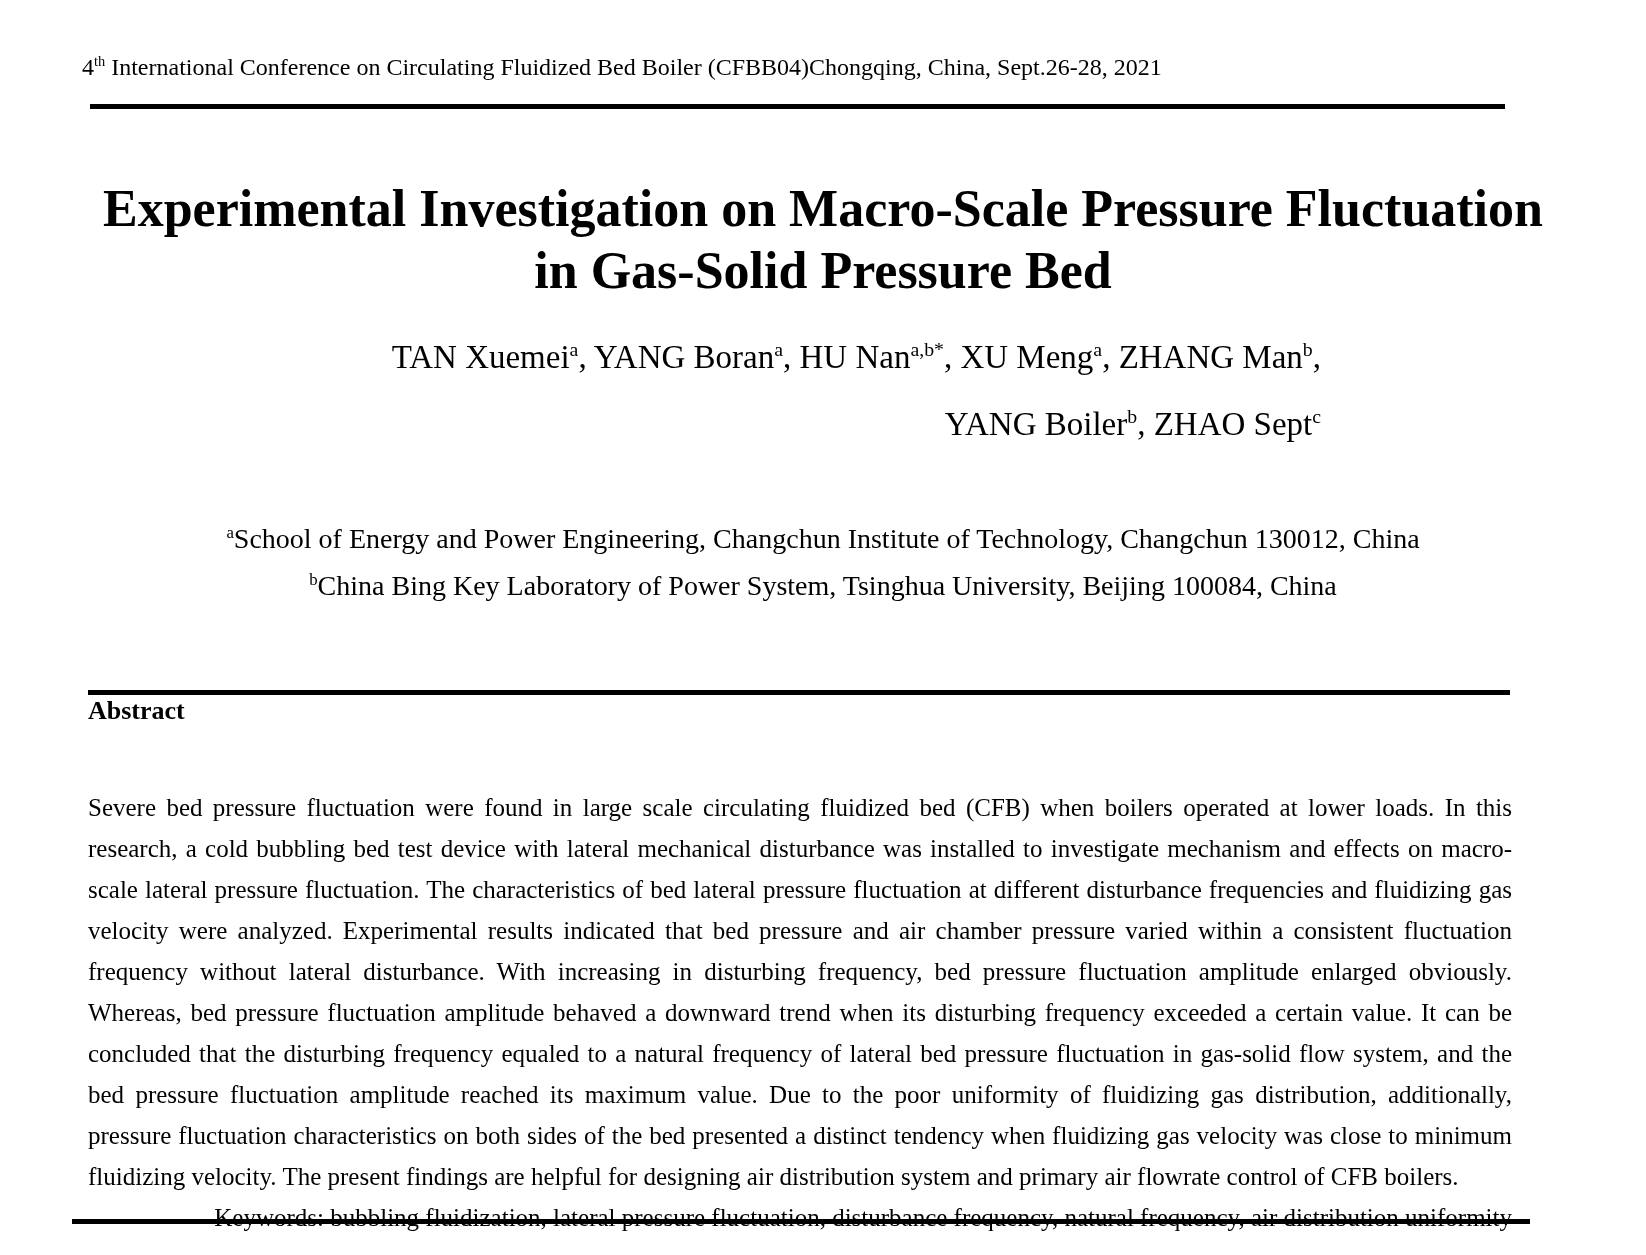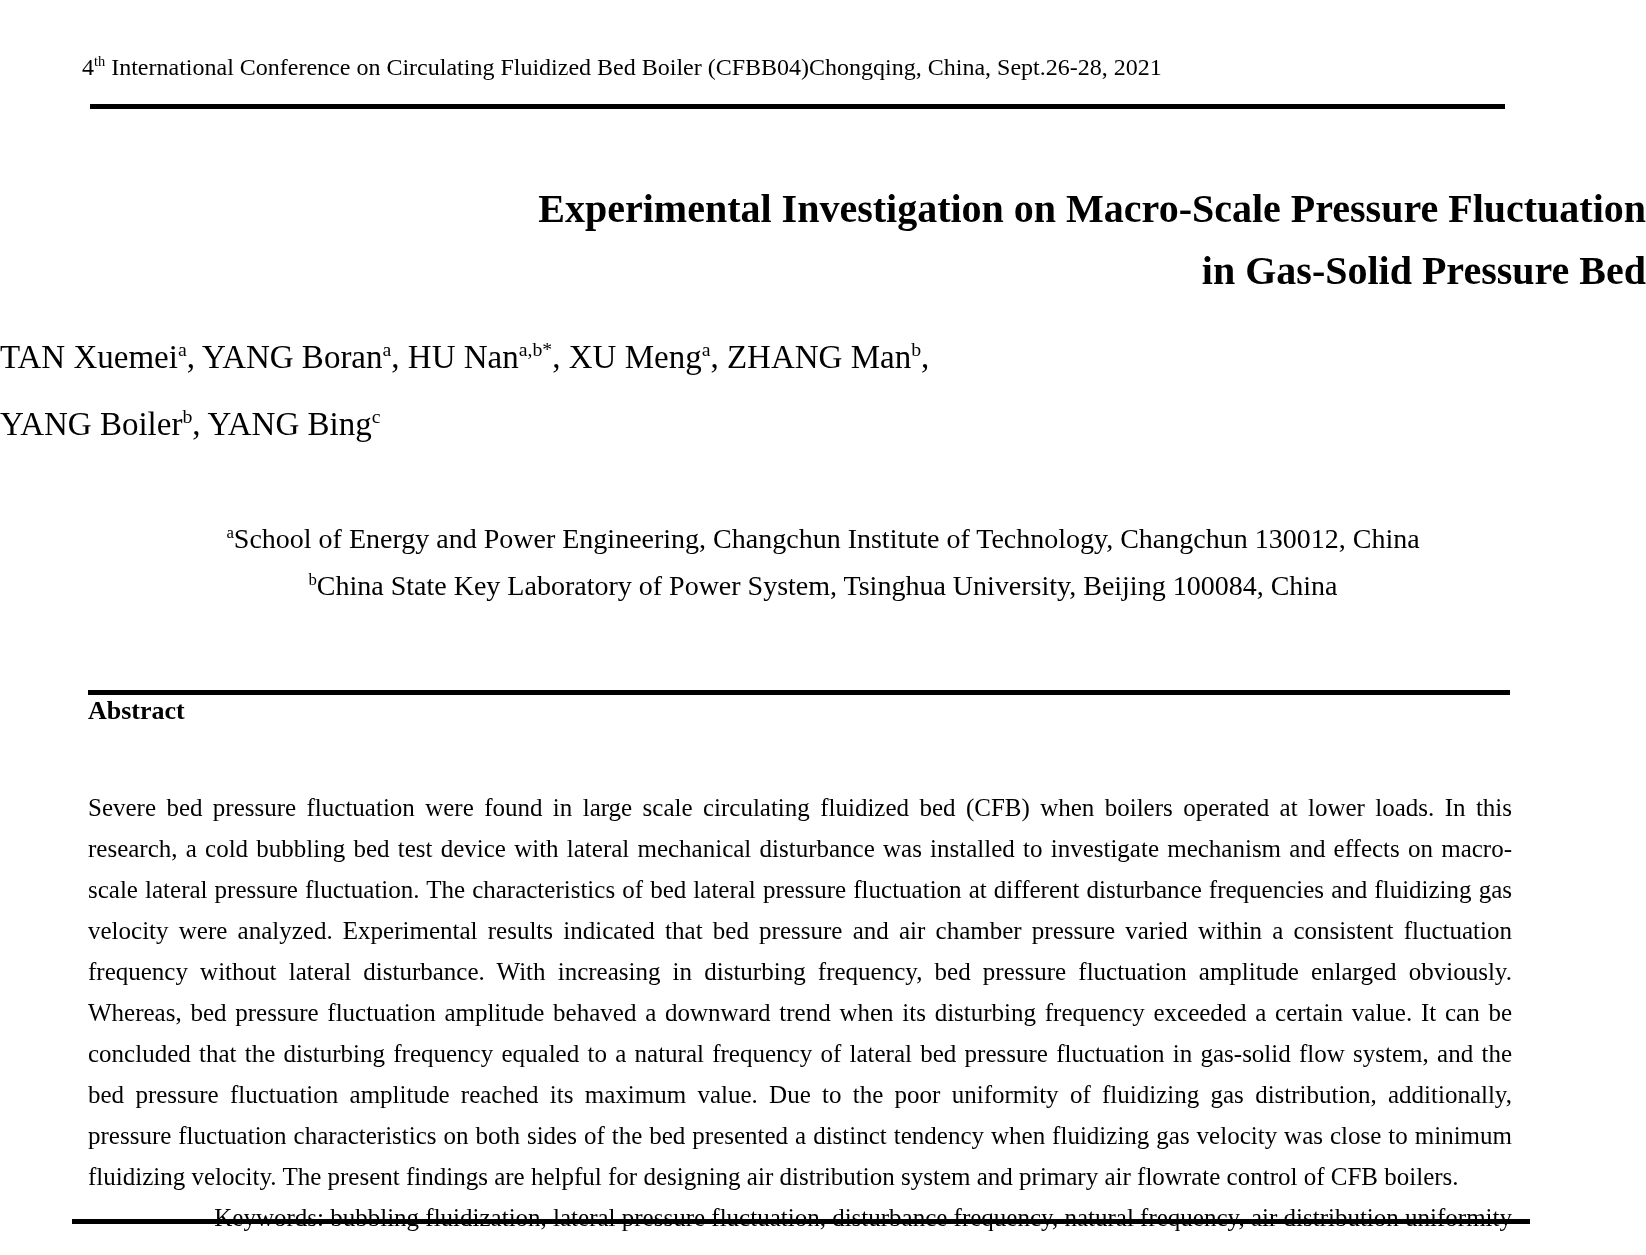--- a/index.html
+++ b/index.html
@@ -34,29 +34,29 @@
     position: absolute;
     height: 5px;
     background: #000000;
   }
   .rule-top    { left: 90px; top: 104px; width: 1415px; }
   .rule-mid    { left: 88px; top: 690px; width: 1422px; }
   .rule-bottom { left: 72px; top: 1219px; width: 1458px; }
   .paper-title {
     position: absolute;
     left: 0; width: 1646px; top: 178px;
-    text-align: right;
-    font-size: 40px;
+    text-align: center;
+    font-size: 52px;
     font-weight: bold;
     line-height: 62px;
   }
   .authors {
     position: absolute;
     left: 0; width: 1321px; top: 324px;
-    text-align: left;
+    text-align: right;
     font-size: 33px;
     line-height: 67px;
   }
   .affiliations {
     position: absolute;
     left: 0; width: 1646px; top: 485px;
     text-align: center;
     font-size: 28px;
     line-height: 47px;
     margin-top: 30px;
@@ -86,26 +86,26 @@
 
   <div class="rule rule-top"></div>
 
   <div class="paper-title">
     <div>Experimental Investigation on Macro-Scale Pressure Fluctuation</div>
     <div>in Gas-Solid Pressure Bed</div>
   </div>
 
   <div class="authors">
     <div><span>TAN Xuemei</span><sup>a</sup><span>, </span><span>YANG Boran</span><sup>a</sup><span>, </span><span>HU Nan</span><sup>a,b*</sup><span>, </span><span>XU Meng</span><sup>a</sup><span>, </span><span>ZHANG Man</span><sup>b</sup><span>,</span></div>
-    <div><span>YANG Boiler</span><sup>b</sup><span>, </span><span>YANG Bing</span><sup>c</sup><span></span></div>
+    <div><span>YANG Boiler</span><sup>b</sup><span>, </span><span>ZHAO Sept</span><sup>c</sup><span></span></div>
   </div>
 
   <div class="affiliations">
     <div><sup>a</sup><span>School of Energy and Power Engineering, Changchun Institute of Technology, Changchun 130012, China</span></div>
-    <div><sup>b</sup><span>China State Key Laboratory of Power System, Tsinghua University, Beijing 100084, China</span></div>
+    <div><sup>b</sup><span>China Bing Key Laboratory of Power System, Tsinghua University, Beijing 100084, China</span></div>
   </div>
 
   <div class="rule rule-mid"></div>
 
   <div class="abstract-heading">Abstract</div>
 
   <div class="abstract-block">
     <div class="abstract-text">Severe bed pressure fluctuation were found in large scale circulating fluidized bed (CFB) when boilers operated at lower loads. In this research, a cold bubbling bed test device with lateral mechanical disturbance was installed to investigate mechanism and effects on macro-scale lateral pressure fluctuation. The characteristics of bed lateral pressure fluctuation at different disturbance frequencies and fluidizing gas velocity were analyzed. Experimental results indicated that bed pressure and air chamber pressure varied within a consistent fluctuation frequency without lateral disturbance. With increasing in disturbing frequency, bed pressure fluctuation amplitude enlarged obviously. Whereas, bed pressure fluctuation amplitude behaved a downward trend when its disturbing frequency exceeded a certain value. It can be concluded that the disturbing frequency equaled to a natural frequency of lateral bed pressure fluctuation in gas-solid flow system, and the bed pressure fluctuation amplitude reached its maximum value. Due to the poor uniformity of fluidizing gas distribution, additionally, pressure fluctuation characteristics on both sides of the bed presented a distinct tendency when fluidizing gas velocity was close to minimum fluidizing velocity. The present findings are helpful for designing air distribution system and primary air flowrate control of CFB boilers.</div>
     <div class="keywords">Keywords: bubbling fluidization, lateral pressure fluctuation, disturbance frequency, natural frequency, air distribution uniformity</div>
   </div>

